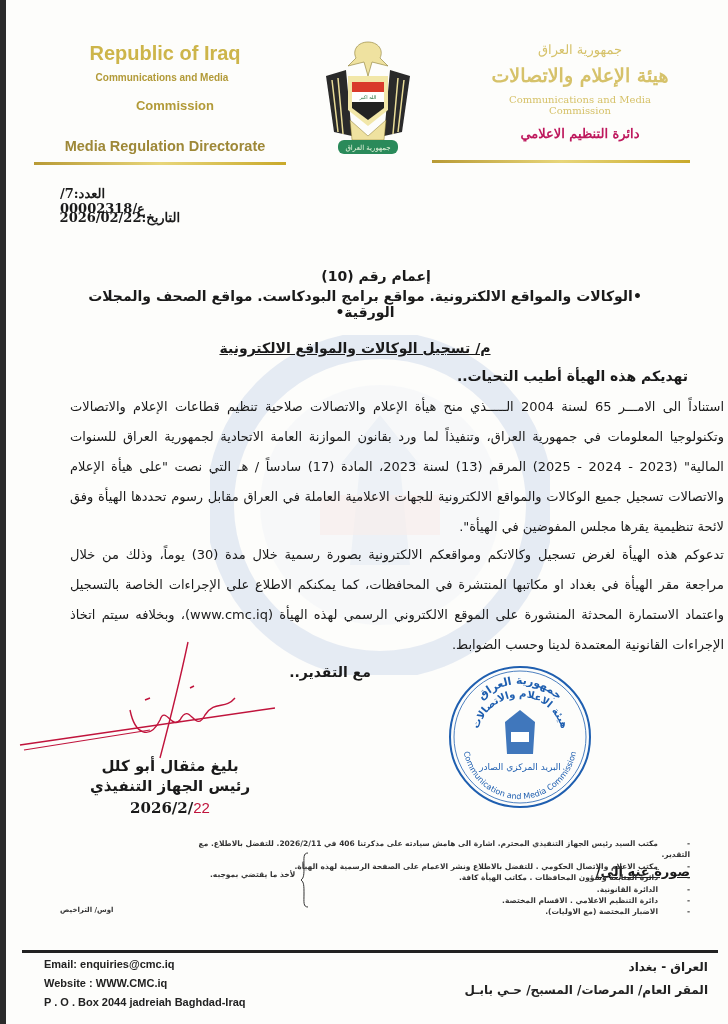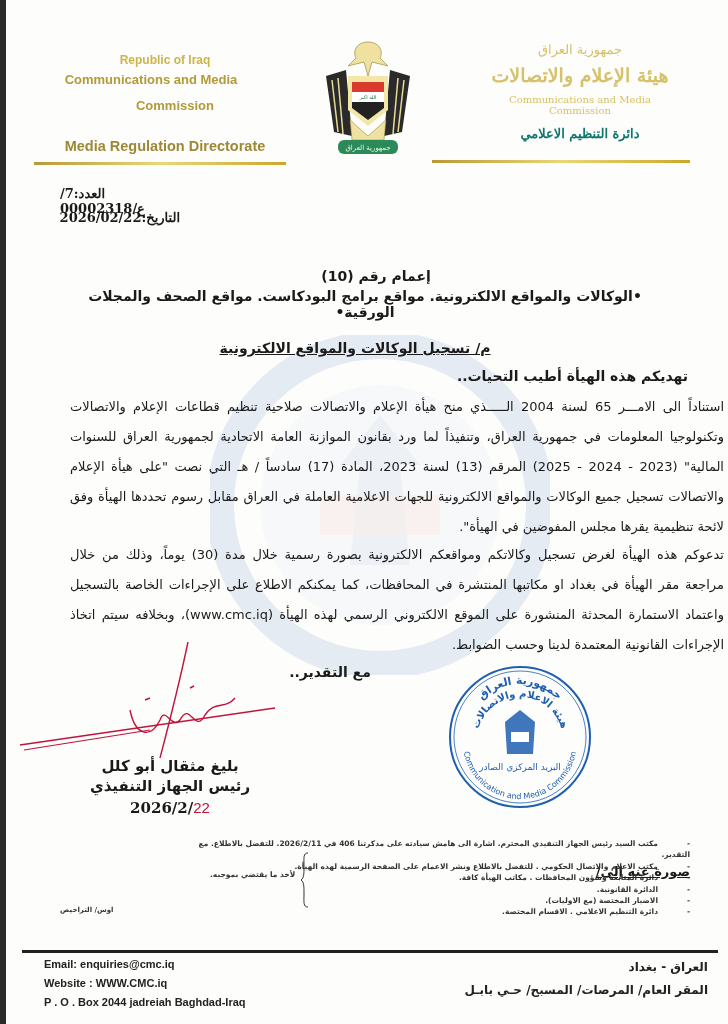--- a/index.html
+++ b/index.html
@@ -6,34 +6,34 @@
   body {
     width: 728px; height: 1024px; position: relative; overflow: hidden;
     background: #fdfdfb;
     font-family: "DejaVu Sans", sans-serif;
     color: #1a1a1a;
   }
   .left-edge { position: absolute; left: 0; top: 0; width: 6px; height: 1024px; background: #2b2b2b; }
 
   
   .hdr-en { position: absolute; font-family: "Liberation Sans", sans-serif; font-weight: bold; text-align: center; }
-  #en-line1 { left: 80px; top: 42px; width: 170px; font-size: 12px; color: #cdb54a; margin-top: 11px; }
-  #en-line2 { left: 41px; top: 72px; width: 220px; font-size: 13px; color: #b29a38; }
+  #en-line1 { left: 80px; top: 42px; width: 170px; font-size: 20px; color: #cdb54a; }
+  #en-line2 { left: 52px; top: 72px; width: 220px; font-size: 10px; color: #b29a38; }
   #en-line3 { left: 100px; top: 98px; width: 150px; font-size: 13px; color: #b29a38; }
   #en-line4 { left: 40px; top: 138px; width: 250px; font-size: 14.5px; color: #9e8838; }
   .gold-rule { position: absolute; height: 3px; background: linear-gradient(90deg, #b89a35, #e8d67a, #c9a92a); }
   #rule-left { left: 34px; top: 162px; width: 252px; }
   #rule-right { left: 432px; top: 160px; width: 258px; }
 
   
   .hdr-ar { position: absolute; direction: rtl; text-align: center; font-family: "DejaVu Serif", serif; color: #d6c26a; }
   #ar-line1 { left: 500px; top: 42px; width: 160px; font-size: 13px; }
   #ar-line2 { left: 470px; top: 64px; width: 220px; font-size: 19px; font-weight: bold; }
   #ar-line3 { left: 490px; top: 94px; width: 180px; font-size: 10px; }
-  #ar-line4 { left: 495px; top: 126px; width: 170px; font-size: 13px; font-weight: bold; color: #0f766e; }
+  #ar-line4 { left: 495px; top: 126px; width: 170px; font-size: 13px; font-weight: bold; color: #be185d; }
 
   
   #emblem { position: absolute; left: 318px; top: 36px; width: 100px; height: 128px; }
 
   
   .ref { position: absolute; left: 60px; font-family: "DejaVu Serif", serif; font-weight: bold; font-size: 13px; direction: rtl; text-align: left; width: 120px; }
   #ref-no { top: 186px; }
   #ref-date { top: 210px; }
   .ref span { unicode-bidi: isolate; }
 
@@ -170,22 +170,22 @@
   <text x="75" y="108" font-size="9" fill="#1f5fb0" text-anchor="middle">البريد المركزي الصادر</text>
   <text font-size="8" fill="#1f5fb0"><textPath href="#stamp-arc-bottom" startOffset="50%" text-anchor="middle">Communication and Media Commission</textPath></text>
 </svg>
 
 <div id="cc-title" class="ar">صورة عنه إلى/</div>
 <ul id="cc-list" class="ar">
   <li>مكتب السيد رئيس الجهاز التنفيذي المحترم. اشارة الى هامش سيادته على مذكرتنا 406 في 2026/2/11. للتفضل بالاطلاع. مع التقدير.</li>
   <li>مكتب الاعلام والاتصال الحكومي . للتفضل بالاطلاع ونشر الاعمام على الصفحة الرسمية لهذه الهيأة.</li>
   <li>دائرة المتابعة وشؤون المحافظات . مكاتب الهيأة كافة.</li>
   <li>الدائرة القانونية.</li>
+  <li>دائرة التنظيم الاعلامي . الاقسام المختصة.</li>
   <li>الاضبار المختصة (مع الاوليات).</li>
-  <li>دائرة التنظيم الاعلامي . الاقسام المختصة.</li>
 </ul>
 <svg id="cc-brace" viewBox="0 0 10 56">
   <path d="M8 1 C3 1 4 6 4 14 C4 22 4 26 1 28 C4 30 4 34 4 42 C4 50 3 55 8 55" fill="none" stroke="#333" stroke-width="1"></path>
 </svg>
 <div id="cc-action" class="ar">لأخذ ما يقتضي بموجبه.</div>
 <div id="initials" class="ar">اوس/ التراخيص</div>
 
 <div id="footer-rule"></div>
 <div id="foot-email" class="foot-en">Email: enquiries@cmc.iq</div>
 <div id="foot-web" class="foot-en">Website : WWW.CMC.iq</div>

